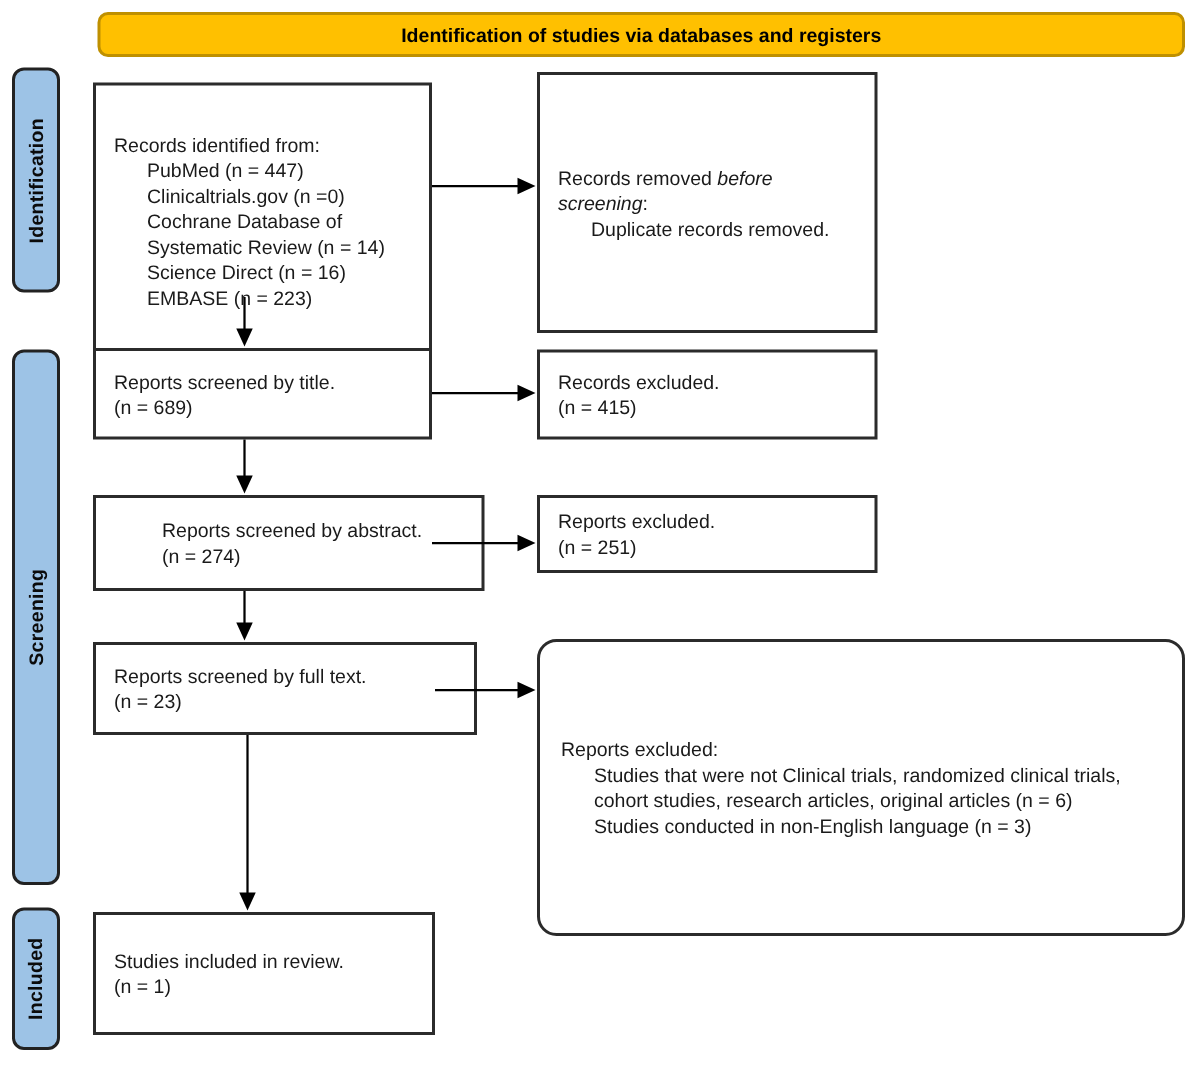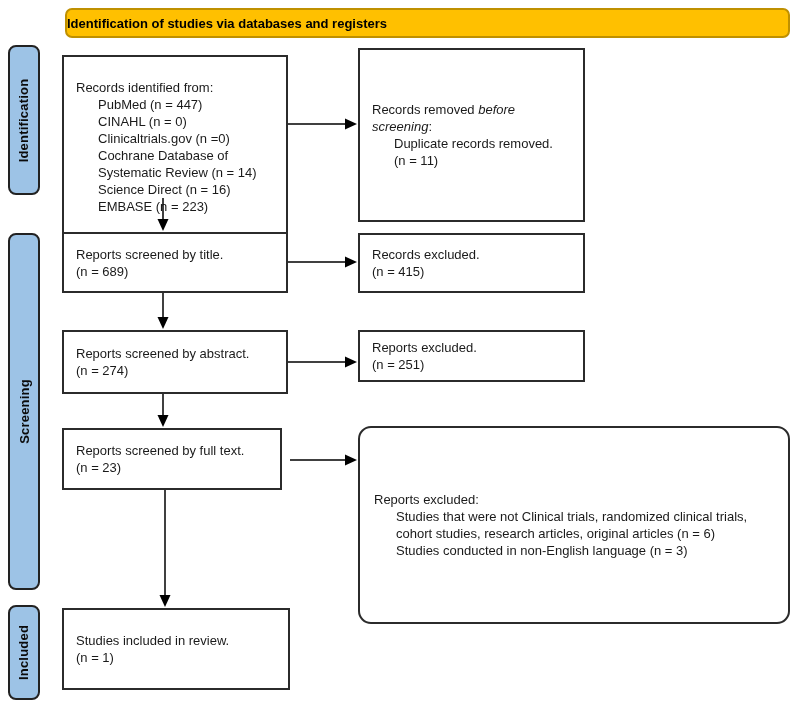--- a/index.html
+++ b/index.html
@@ -3,21 +3,21 @@
 <meta charset="utf-8">
 <style>
   html,body{margin:0;padding:0;background:#ffffff;}
   body{font-family:"Liberation Sans","DejaVu Sans",sans-serif;color:#1a1a1a;}
   .canvas{position:relative;width:798px;height:711px;background:#ffffff;overflow:hidden;}
 
   
   .banner{
     position:absolute;left:65px;top:8px;width:725px;height:30px;
     background:#FFC000;border:2px solid #BF9000;border-radius:7px;
-    display:flex;align-items:center;justify-content:flex-start;box-sizing:border-box;
+    display:flex;align-items:center;justify-content:center;box-sizing:border-box;
   }
   .banner span{font-weight:bold;font-size:13px;color:#000;}
 
   
   .stage{
     position:absolute;left:8px;width:32px;
     background:#9DC3E6;border:2px solid #222222;border-radius:8px;
     display:flex;align-items:center;justify-content:center;box-sizing:border-box;
   }
   .stage .vtext{
@@ -36,23 +36,23 @@
   }
   .box .pad{padding:4px 8px 4px 12px;}
   .line{white-space:normal;}
   .indent{padding-left:22px;}
   .it{font-style:italic;}
 
   .b-records-identified{left:62px;top:55px;width:226px;height:184px;}
   .b-records-removed{left:358px;top:48px;width:227px;height:174px;}
   .b-screened-title{left:62px;top:232px;width:226px;height:61px;}
   .b-records-excluded{left:358px;top:233px;width:227px;height:60px;}
-  .b-screened-abstract{left:62px;top:330px;width:226px;height:64px;}
+  .b-screened-abstract{left:62px;top:330px;width:261px;height:64px;padding-left:32px;}
   .b-reports-excluded{left:358px;top:330px;width:227px;height:52px;}
-  .b-screened-fulltext{left:62px;top:428px;width:220px;height:62px;}
+  .b-screened-fulltext{left:62px;top:428px;width:256px;height:62px;}
   .b-fulltext-excluded{left:358px;top:426px;width:432px;height:198px;border-radius:13px;}
   .b-fulltext-excluded .pad{padding:4px 14px 4px 14px;}
   .b-included{left:62px;top:608px;width:228px;height:82px;}
 
   
   svg.arrows{position:absolute;left:0;top:0;width:798px;height:711px;pointer-events:none;}
   svg.arrows line{stroke:#000;stroke-width:1.5;}
   svg.arrows polygon{fill:#000;}
 </style>
 </head>
@@ -71,33 +71,31 @@
     <span class="vtext">Screening</span>
   </div>
   <div class="stage stage-included">
     <span class="vtext">Included</span>
   </div>
 
   <div class="box b-records-identified">
     <div class="pad">
       <div class="line">Records identified from:</div>
       <div class="line indent">PubMed (n = 447)</div>
-      <div class="line indent">CINAHL (n = 0)</div>
       <div class="line indent">Clinicaltrials.gov (n =0)</div>
       <div class="line indent">Cochrane Database of Systematic Review (n = 14)</div>
       <div class="line indent">Science Direct (n = 16)</div>
       <div class="line indent">EMBASE (n = 223)</div>
     </div>
   </div>
 
   <div class="box b-records-removed">
     <div class="pad">
       <div class="line"><span>Records removed </span><span class="it">before screening</span><span>:</span></div>
       <div class="line indent">Duplicate records removed.</div>
-      <div class="line indent">(n = 11)</div>
     </div>
   </div>
 
   <div class="box b-screened-title">
     <div class="pad">
       <div class="line">Reports screened by title.</div>
       <div class="line">(n = 689)</div>
     </div>
   </div>
 

